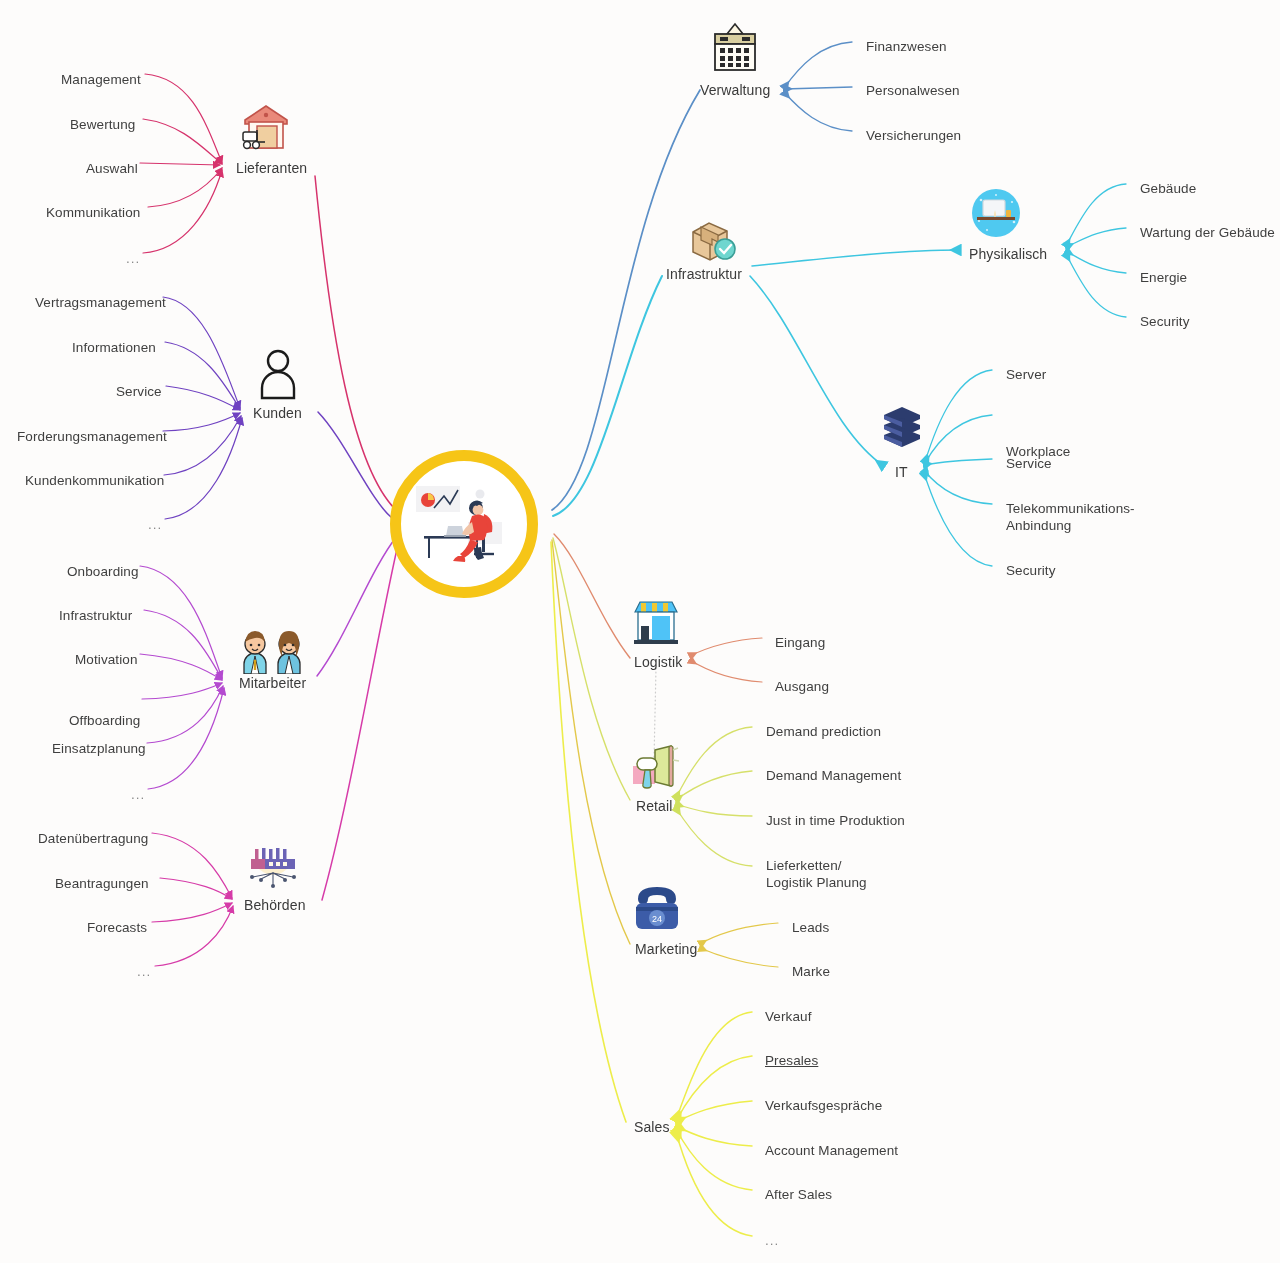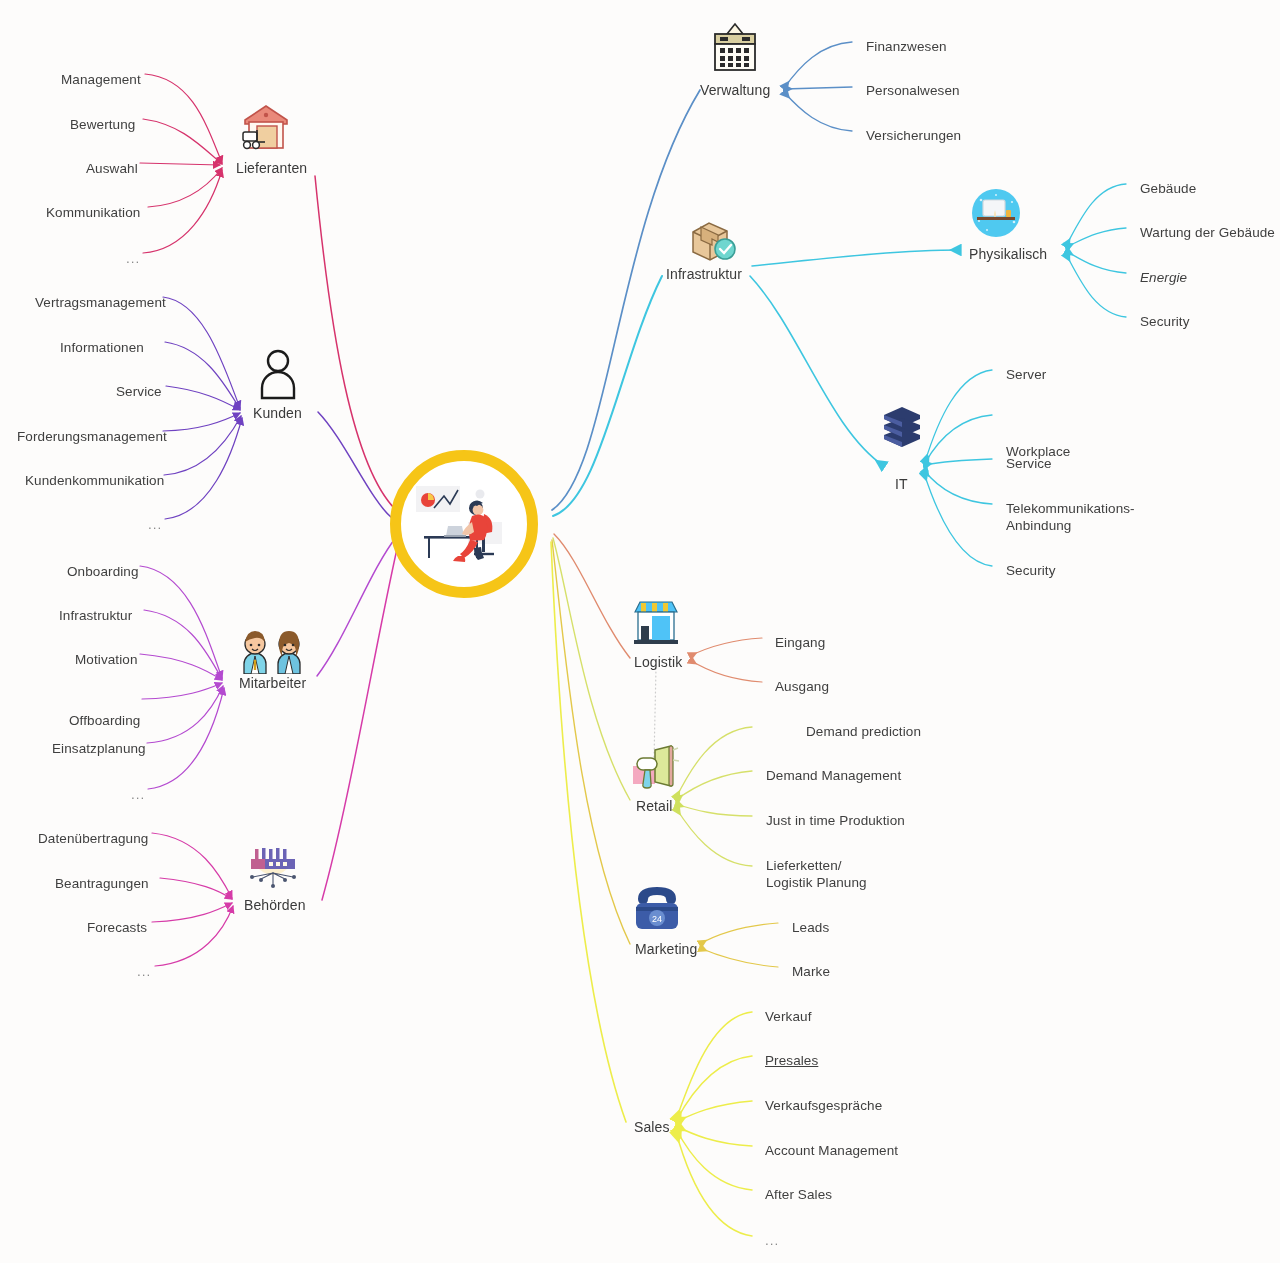--- a/index.html
+++ b/index.html
@@ -365,34 +365,34 @@
     <text x="25" y="37" font-size="9" font-family="'Liberation Sans',sans-serif" fill="#ffffff" text-anchor="middle">24</text>
   </svg>
 
   <div class="branch-label" style="left:236px;top:160px;">Lieferanten</div>
   <div class="branch-label" style="left:253px;top:405px;">Kunden</div>
   <div class="branch-label" style="left:239px;top:675px;text-align:right;">Mitarbeiter</div>
   <div class="branch-label" style="left:244px;top:897px;">Behörden</div>
   <div class="branch-label" style="left:700px;top:82px;">Verwaltung</div>
   <div class="branch-label" style="left:666px;top:266px;">Infrastruktur</div>
   <div class="branch-label" style="left:969px;top:246px;">Physikalisch</div>
-  <div class="branch-label" style="left:895px;top:476px;">IT</div>
+  <div class="branch-label" style="left:895px;top:464px;">IT</div>
   <div class="branch-label" style="left:634px;top:654px;">Logistik</div>
   <div class="branch-label" style="left:636px;top:798px;">Retail</div>
   <div class="branch-label" style="left:635px;top:941px;">Marketing</div>
   <div class="branch-label" style="left:634px;top:1119px;">Sales</div>
 
   <div class="leaf" style="left:61px;top:71px;">Management</div>
   <div class="leaf" style="left:70px;top:116px;">Bewertung</div>
   <div class="leaf" style="left:86px;top:160px;">Auswahl</div>
   <div class="leaf" style="left:46px;top:204px;">Kommunikation</div>
   <div class="leaf dots" style="left:126px;top:250px;">...</div>
 
   <div class="leaf" style="left:35px;top:294px;">Vertragsmanagement</div>
-  <div class="leaf" style="left:60px;top:339px;text-align:center;">Informationen</div>
+  <div class="leaf" style="left:72px;top:339px;text-align:center;">Informationen</div>
   <div class="leaf" style="left:116px;top:383px;">Service</div>
   <div class="leaf" style="left:17px;top:428px;">Forderungsmanagement</div>
   <div class="leaf" style="left:25px;top:472px;">Kundenkommunikation</div>
   <div class="leaf dots" style="left:148px;top:516px;">...</div>
 
   <div class="leaf" style="left:67px;top:563px;">Onboarding</div>
   <div class="leaf" style="left:59px;top:607px;">Infrastruktur</div>
   <div class="leaf" style="left:75px;top:651px;">Motivation</div>
   <div class="leaf" style="left:69px;top:712px;">Offboarding</div>
   <div class="leaf" style="left:52px;top:740px;">Einsatzplanung</div>
@@ -402,34 +402,34 @@
   <div class="leaf" style="left:55px;top:875px;">Beantragungen</div>
   <div class="leaf" style="left:87px;top:919px;">Forecasts</div>
   <div class="leaf dots" style="left:137px;top:963px;">...</div>
 
   <div class="leaf" style="left:866px;top:38px;">Finanzwesen</div>
   <div class="leaf" style="left:866px;top:82px;text-align:right;">Personalwesen</div>
   <div class="leaf" style="left:866px;top:127px;">Versicherungen</div>
 
   <div class="leaf" style="left:1140px;top:180px;">Gebäude</div>
   <div class="leaf" style="left:1140px;top:224px;">Wartung der Gebäude</div>
-  <div class="leaf" style="left:1140px;top:269px;font-style:italic;">Energie</div>
+  <div class="leaf" style="left:1140px;top:269px;">Energie</div>
   <div class="leaf" style="left:1140px;top:313px;">Security</div>
 
   <div class="leaf" style="left:1006px;top:366px;">Server</div>
   <div class="leaf" style="left:1006px;top:411px;margin-top:32px;">Workplace</div>
   <div class="leaf" style="left:1006px;top:455px;">Service</div>
   <div class="leaf" style="left:1006px;top:500px;">Telekommunikations-</div>
   <div class="leaf" style="left:1006px;top:517px;">Anbindung</div>
   <div class="leaf" style="left:1006px;top:562px;">Security</div>
 
   <div class="leaf" style="left:775px;top:634px;">Eingang</div>
   <div class="leaf" style="left:775px;top:678px;">Ausgang</div>
 
-  <div class="leaf" style="left:766px;top:723px;margin-left:40px;">Demand prediction</div>
+  <div class="leaf" style="left:766px;top:723px;">Demand prediction</div>
   <div class="leaf" style="left:766px;top:767px;">Demand Management</div>
   <div class="leaf" style="left:766px;top:812px;">Just in time Produktion</div>
   <div class="leaf" style="left:766px;top:857px;">Lieferketten/</div>
   <div class="leaf" style="left:766px;top:874px;">Logistik Planung</div>
 
   <div class="leaf" style="left:792px;top:919px;">Leads</div>
   <div class="leaf" style="left:792px;top:963px;">Marke</div>
 
   <div class="leaf" style="left:765px;top:1008px;">Verkauf</div>
   <div class="leaf" style="left:765px;top:1052px;text-decoration:underline;">Presales</div>

